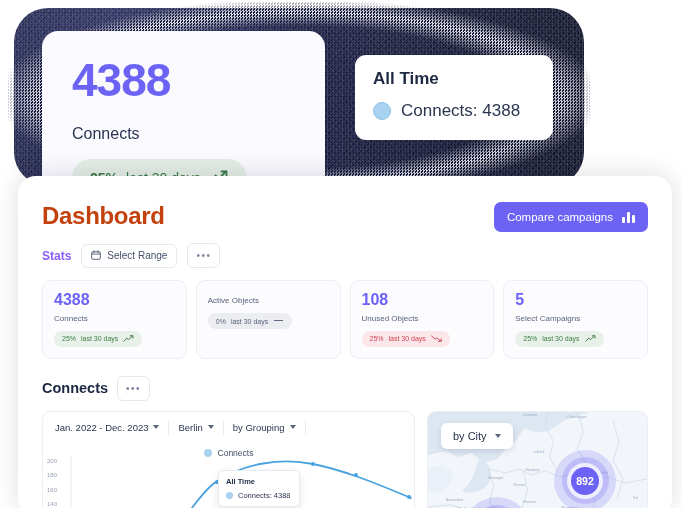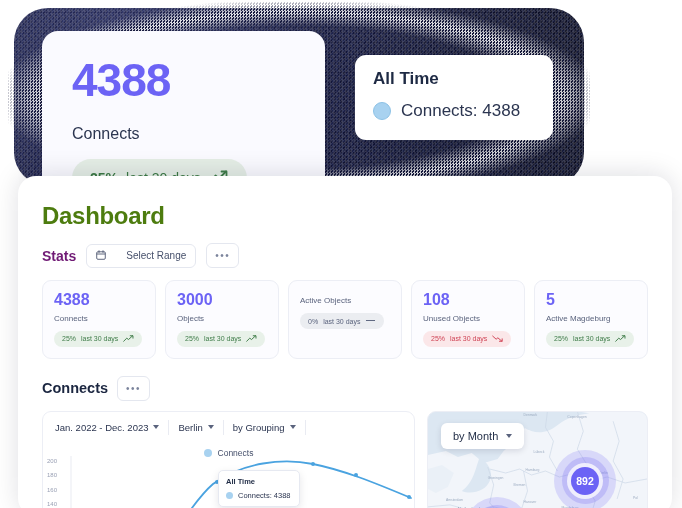--- a/index.html
+++ b/index.html
@@ -88,33 +88,33 @@
   .arrow { position: absolute; left: 585px; top: 88px; width: 60px; height: 62px; }
 
   
   .panel {
     position: absolute; left: 18px; top: 176px; width: 654px; height: 340px;
     background: #ffffff; border-radius: 18px;
     box-shadow: 0 -2px 26px rgba(10,12,40,.13);
     overflow: hidden; padding: 26px 24px 0 24px;
   }
   .panel-head { display: flex; align-items: flex-start; justify-content: space-between; }
-  .page-title { font-size: 24px; font-weight: 700; color: #4d7c0f; letter-spacing: -.3px; }
+  .page-title { font-size: 24px; font-weight: 700; color: #c2410c; letter-spacing: -.3px; }
   .cmp-btn {
     display: inline-flex; align-items: center; gap: 9px;
     background: #6c63f5; color: #fff; border: none; border-radius: 7px;
     padding: 9px 13px; font-size: 11.5px; font-family: inherit; cursor: pointer;
   }
   .bars { display: inline-flex; align-items: flex-end; gap: 2px; height: 12px; }
   .bars i { display: block; width: 3px; background: #fff; border-radius: 1px; }
 
   .stats-row { display: flex; align-items: center; gap: 10px; margin-top: 13px; }
-  .stats-label { font-size: 14px; font-weight: 700; color: #701a75; }
+  .stats-label { font-size: 12px; font-weight: 700; color: #8b5cf6; }
   .pill-btn {
-    display: inline-flex; align-items: center; gap: 20px;
+    display: inline-flex; align-items: center; gap: 6px;
     background: #fff; border: 1px solid #e4e7ef; border-radius: 6px;
     padding: 5px 9px; font-size: 10px; color: #46506b; cursor: pointer;
     font-family: inherit;
   }
   .dots-btn {
     background: #fff; border: 1px solid #e4e7ef; border-radius: 6px;
     padding: 5px 8px; color: #7b849c; cursor: pointer; font-size: 10px;
     letter-spacing: 1.5px; line-height: 13px; font-family: inherit;
   }
 
@@ -243,52 +243,46 @@
                 <rect x="1" y="2.5" width="12" height="10.5" rx="1.6" stroke="#46506b" stroke-width="1.2"></rect>
                 <path d="M1 5.6 H13" stroke="#46506b" stroke-width="1.2"></path>
                 <path d="M4.2 1 V3.4 M9.8 1 V3.4" stroke="#46506b" stroke-width="1.2" stroke-linecap="round"></path>
               </svg>
             </span>
             <span>Select Range</span>
           </button>
           <button class="dots-btn">•••</button>
         </div>
       </div>
+      <button class="cmp-btn">
+        <span>Compare campaigns</span>
+        <span class="bars">
+          <i style="height:6px"></i>
+            <i style="height:11px"></i>
+            <i style="height:8px"></i>
+        </span>
+      </button>
     </div>
 
     <div class="cards">
       <div class="stat-card">
         <div class="stat-val">4388</div>
         <div class="stat-name">Connects</div>
         <div class="stat-badge b-green">
           <span>25%</span>
           <span>last 30 days</span>
           <span>
             <svg width="11" height="7" viewBox="0 0 16 10">
                 <path d="M1 9 L5.5 4.5 L8 6.5 L14 1" stroke="#3f7c49" stroke-width="1.4" fill="none" stroke-linecap="round" stroke-linejoin="round"></path>
                 <path d="M10.5 1 H14.5 V4.5" stroke="#3f7c49" stroke-width="1.4" fill="none" stroke-linecap="round" stroke-linejoin="round"></path>
               </svg>
           </span>
         </div>
       </div>
 
-      <div class="stat-card">
-        <div class="stat-val">3000</div>
-        <div class="stat-name">Objects</div>
-        <div class="stat-badge b-green">
-          <span>25%</span>
-          <span>last 30 days</span>
-          <span>
-            <svg width="11" height="7" viewBox="0 0 16 10">
-                <path d="M1 9 L5.5 4.5 L8 6.5 L14 1" stroke="#3f7c49" stroke-width="1.4" fill="none" stroke-linecap="round" stroke-linejoin="round"></path>
-                <path d="M10.5 1 H14.5 V4.5" stroke="#3f7c49" stroke-width="1.4" fill="none" stroke-linecap="round" stroke-linejoin="round"></path>
-              </svg>
-          </span>
-        </div>
-      </div>
 
       <div class="stat-card">
         <div class="stat-name">Active Objects</div>
         <div class="stat-badge b-gray">
           <span>0%</span>
           <span>last 30 days</span>
           <span>
             <svg width="11" height="7" viewBox="0 0 16 10">
                 <path d="M2 5 H14" stroke="#5a637d" stroke-width="1.4" stroke-linecap="round"></path>
               </svg>
@@ -306,21 +300,21 @@
             <svg width="11" height="7" viewBox="0 0 16 10">
                 <path d="M1 1.5 L6 6 L8.5 4 L14.5 9" stroke="#cf4355" stroke-width="1.4" fill="none" stroke-linecap="round" stroke-linejoin="round"></path>
                 <path d="M10.8 9 H14.8 V5.5" stroke="#cf4355" stroke-width="1.4" fill="none" stroke-linecap="round" stroke-linejoin="round"></path>
               </svg>
           </span>
         </div>
       </div>
 
       <div class="stat-card">
         <div class="stat-val">5</div>
-        <div class="stat-name">Active Magdeburg</div>
+        <div class="stat-name">Select Campaigns</div>
         <div class="stat-badge b-green">
           <span>25%</span>
           <span>last 30 days</span>
           <span>
             <svg width="11" height="7" viewBox="0 0 16 10">
                 <path d="M1 9 L5.5 4.5 L8 6.5 L14 1" stroke="#3f7c49" stroke-width="1.4" fill="none" stroke-linecap="round" stroke-linejoin="round"></path>
                 <path d="M10.5 1 H14.5 V4.5" stroke="#3f7c49" stroke-width="1.4" fill="none" stroke-linecap="round" stroke-linejoin="round"></path>
               </svg>
           </span>
         </div>
@@ -415,21 +409,21 @@
             <text x="30" y="100" font-size="4.6" fill="#8b9bb2">Netherlands</text>
             <text x="104" y="124" font-size="5" fill="#8b9bb2">Germany</text>
             <text x="152" y="120">Leipzig</text>
             <text x="178" y="126">Dresden</text>
             <text x="6" y="124">Brussels</text>
             <text x="206" y="88">Pol</text>
           </g>
         </svg>
 
         <div class="map-sel">
-          <span>by Month</span>
+          <span>by City</span>
           <i class="caret"></i>
         </div>
 
         <div class="cluster" style="left:36px; top:85px; width:66px; height:66px;">
           <span class="halo" style="width:66px; height:66px;"></span>
           <span class="halo2" style="width:50px; height:50px;"></span>
 
         </div>
 
         <div class="cluster" style="left:126px; top:38px; width:62px; height:62px;">

